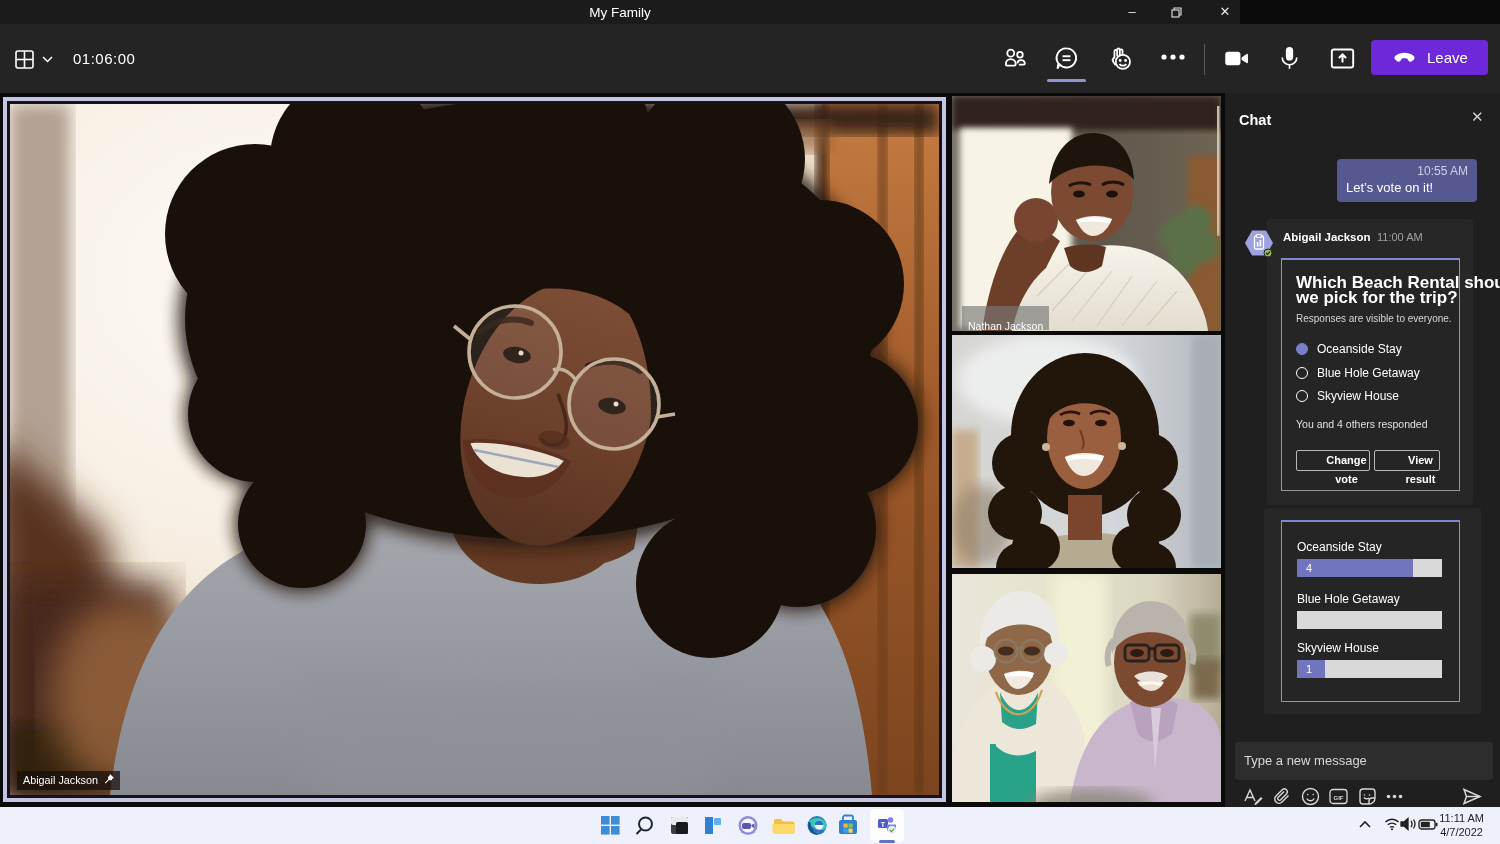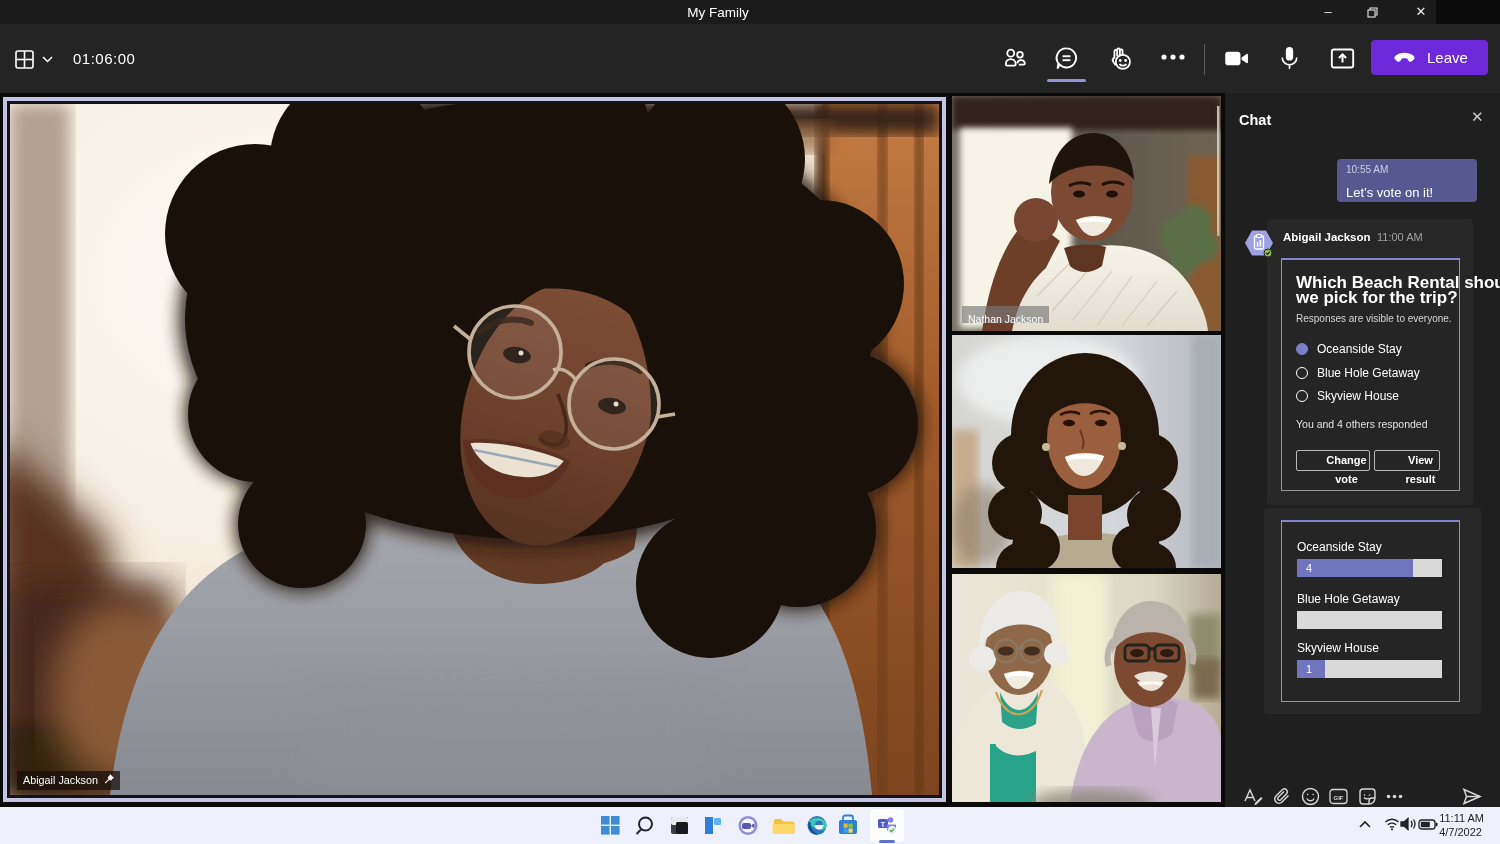--- a/index.html
+++ b/index.html
@@ -1,21 +1,21 @@
 <!DOCTYPE html>
 <html><head>
 <meta charset="utf-8">
 <style>
   * { margin:0; padding:0; box-sizing:border-box; }
   html,body { width:1500px; height:844px; overflow:hidden; background:#0b0b0b; }
   body { font-family:"Liberation Sans", sans-serif; position:relative; }
   #root { position:absolute; left:0; top:0; width:1500px; height:844px; background:#0b0b0b; }
 
   
-  #titlebar { position:absolute; left:0; top:0; width:1436px; height:24px; background:#1b1b1b; }
+  #titlebar { position:absolute; left:0; top:0; width:1240px; height:24px; background:#1b1b1b; }
   #title { position:absolute; left:0; top:0; width:100%; text-align:center; line-height:25px; font-size:13.5px; color:#ffffff; }
   .winbtn { position:absolute; top:0; height:24px; width:46px; color:#e8e8e8; text-align:center; line-height:24px; font-size:13px; }
 
   
   #toolbar { position:absolute; left:0; top:24px; width:1500px; height:69px; background:#242424; }
   #gridicon { position:absolute; left:15px; top:26px; }
   #timer { position:absolute; left:73px; top:26px; font-size:15px; color:#ffffff; letter-spacing:0.5px; }
   .tbi { position:absolute; top:21px; }
   #chatunderline { position:absolute; left:1047px; top:55px; width:39px; height:3px; background:#9193d2; border-radius:2px; }
   #tbsep { position:absolute; left:1204px; top:20px; width:1px; height:31px; background:#5a5a5a; }
@@ -24,29 +24,29 @@
 
   
   #stage { position:absolute; left:0; top:93px; width:1225px; height:714px; background:#0a0a0a; }
   #mainvid { position:absolute; left:3px; top:4px; width:943px; height:705px; border:4px solid #c4c5e4; background:#111116; }
   #mainvid .inner { position:absolute; left:0; top:0; width:935px; height:697px; border:3px solid #131318; }
   #mainlabel { position:absolute; left:10px; top:670px; height:19px; background:rgba(22,14,10,0.72); color:#ffffff; font-size:10.8px; line-height:19px; padding:0 6px; }
   .thumb { position:absolute; left:952px; width:269px; overflow:hidden; background:#222; }
   #t1 { top:3px; height:235px; }
   #t2 { top:242px; height:233px; }
   #t3 { top:481px; height:228px; }
-  #t1label { position:absolute; left:10px; top:210px; height:17px; background:rgba(120,120,120,0.65); color:#ffffff; font-size:10.5px; line-height:17px; padding:5px 6px; }
+  #t1label { position:absolute; left:10px; top:210px; height:17px; background:rgba(120,120,120,0.65); color:#ffffff; font-size:10.5px; line-height:17px; padding:12px 6px; }
 
   
   #chat { position:absolute; left:1225px; top:93px; width:275px; height:714px; background:#1f1f1f; }
   #chathead { position:absolute; left:14px; top:19px; font-size:14.5px; font-weight:bold; color:#ffffff; }
   #chatx { position:absolute; left:246px; top:15px; font-size:15px; color:#d0d0d0; }
   #bubble { position:absolute; left:112px; top:66px; width:140px; height:43px; background:#565990; border-radius:4px; padding:5px 9px; }
-  #bubble .ts { font-size:10px; color:#cdcee6; }
-  #bubble .tx { font-size:13px; color:#ffffff; margin-top:10px; }
+  #bubble .ts { font-size:12px; color:#cdcee6;text-align:right; }
+  #bubble .tx { font-size:13px; color:#ffffff; margin-top:2px; }
   #card1 { position:absolute; left:42px; top:126px; width:206px; height:286px; background:#272727; border-radius:3px; }
   #avatar { position:absolute; left:18px; top:136px; width:32px; height:28px; }
   #msgname { position:absolute; left:58px; top:138px; font-size:11.5px; font-weight:bold; color:#ffffff; }
   #msgtime { position:absolute; left:152px; top:138px; font-size:11px; color:#a0a0a0; }
   #poll1 { position:absolute; left:56px; top:165px; width:179px; height:233px; background:#252525; border:1px solid #96969b; border-top:2px solid #8185cd; }
   #poll1 .q { position:absolute; left:14px; top:16px; font-size:17px; font-weight:bold; color:#ffffff; line-height:14.5px; white-space:nowrap; }
   #poll1 .sub { position:absolute; left:14px; top:53px; font-size:10px; color:#d6d6d6; white-space:nowrap; }
   .radiorow { position:absolute; left:14px; font-size:12px; color:#ffffff; white-space:nowrap; }
   .radio { display:inline-block; width:12px; height:12px; border:1.5px solid #ffffff; border-radius:50%; vertical-align:-2px; margin-right:9px; }
   .radio.sel { border-color:#7b7fc9; background:#7b7fc9; }
@@ -59,21 +59,21 @@
   .fill { position:absolute; left:0; top:0; height:18px; background:#7175be; color:#ffffff; font-size:11px; line-height:18px; padding-left:9px; }
   #composer { position:absolute; left:10px; top:649px; width:258px; height:38px; background:#2d2d2d; border-radius:4px; }
   #composer span { position:absolute; left:9px; top:11px; font-size:13px; color:#d8d8d8; }
   .cicon { position:absolute; top:694px; }
 
   
   #taskbar { position:absolute; left:0; top:807px; width:1500px; height:37px; background:#eef1fb; }
   #tbicons { position:absolute; left:598px; top:6px; height:25px; }
   #teamshl { position:absolute; left:870px; top:2px; width:34px; height:33px; background:#fdfdfe; border-radius:4px; }
   #teamsul { position:absolute; left:879px; top:33px; width:16px; height:3px; background:#5f72c4; border-radius:2px; }
-  #tray { position:absolute; right:16px; top:4px; text-align:left; color:#1f1f1f; }
+  #tray { position:absolute; right:16px; top:4px; text-align:center; color:#1f1f1f; }
   #tray .t1 { font-size:11px; line-height:14px; }
 </style>
 </head>
 <body>
 <div id="root">
 
   <div id="titlebar">
     <div id="title">My Family</div>
     <div class="winbtn" style="right:86px; width:44px;">–</div>
     <div class="winbtn" style="right:42px; width:44px;"><svg width="11" height="11" viewBox="0 0 11 11" style="margin-top:7px;" fill="none" stroke="#e8e8e8" stroke-width="1.1">
@@ -452,20 +452,23 @@
           <div class="fill" style="width:116px;">4</div>
         </div>
       <div class="blabel" style="top:70px;">Blue Hole Getaway</div>
       <div class="bar" style="top:89px;"></div>
       <div class="blabel" style="top:119px;">Skyview House</div>
       <div class="bar" style="top:138px;">
           <div class="fill" style="width:28px;">1</div>
         </div>
     </div>
 
+    <div id="composer">
+        <span>Type a new message</span>
+      </div>
     <svg class="cicon" style="left:18px;" width="20" height="18" viewBox="0 0 20 18" fill="none" stroke="#d8d8d8" stroke-width="1.4">
       <path d="M2 14 L7 3 L12 14 M3.8 10.5 h6.4"></path>
       <path d="M12 16 l6 -6 l1.5 1.5 l-6 6 l-2.2 0.7 z" fill="#d8d8d8" stroke="none"></path>
     </svg>
     <svg class="cicon" style="left:48px;" width="18" height="19" viewBox="0 0 18 19" fill="none" stroke="#d8d8d8" stroke-width="1.4">
       <path d="M15.5 8.5 L9 15 a4.2 4.2 0 0 1 -6 -6 L9.5 2.5 a3 3 0 0 1 4.2 4.2 L7.5 13 a1.8 1.8 0 0 1 -2.5 -2.5 L11 4.5"></path>
     </svg>
     <svg class="cicon" style="left:76px;" width="19" height="19" viewBox="0 0 19 19" fill="none" stroke="#d8d8d8" stroke-width="1.4">
       <circle cx="9.5" cy="9.5" r="8"></circle>
       <circle cx="6.8" cy="7.5" r="0.8" fill="#d8d8d8" stroke="none"></circle>

